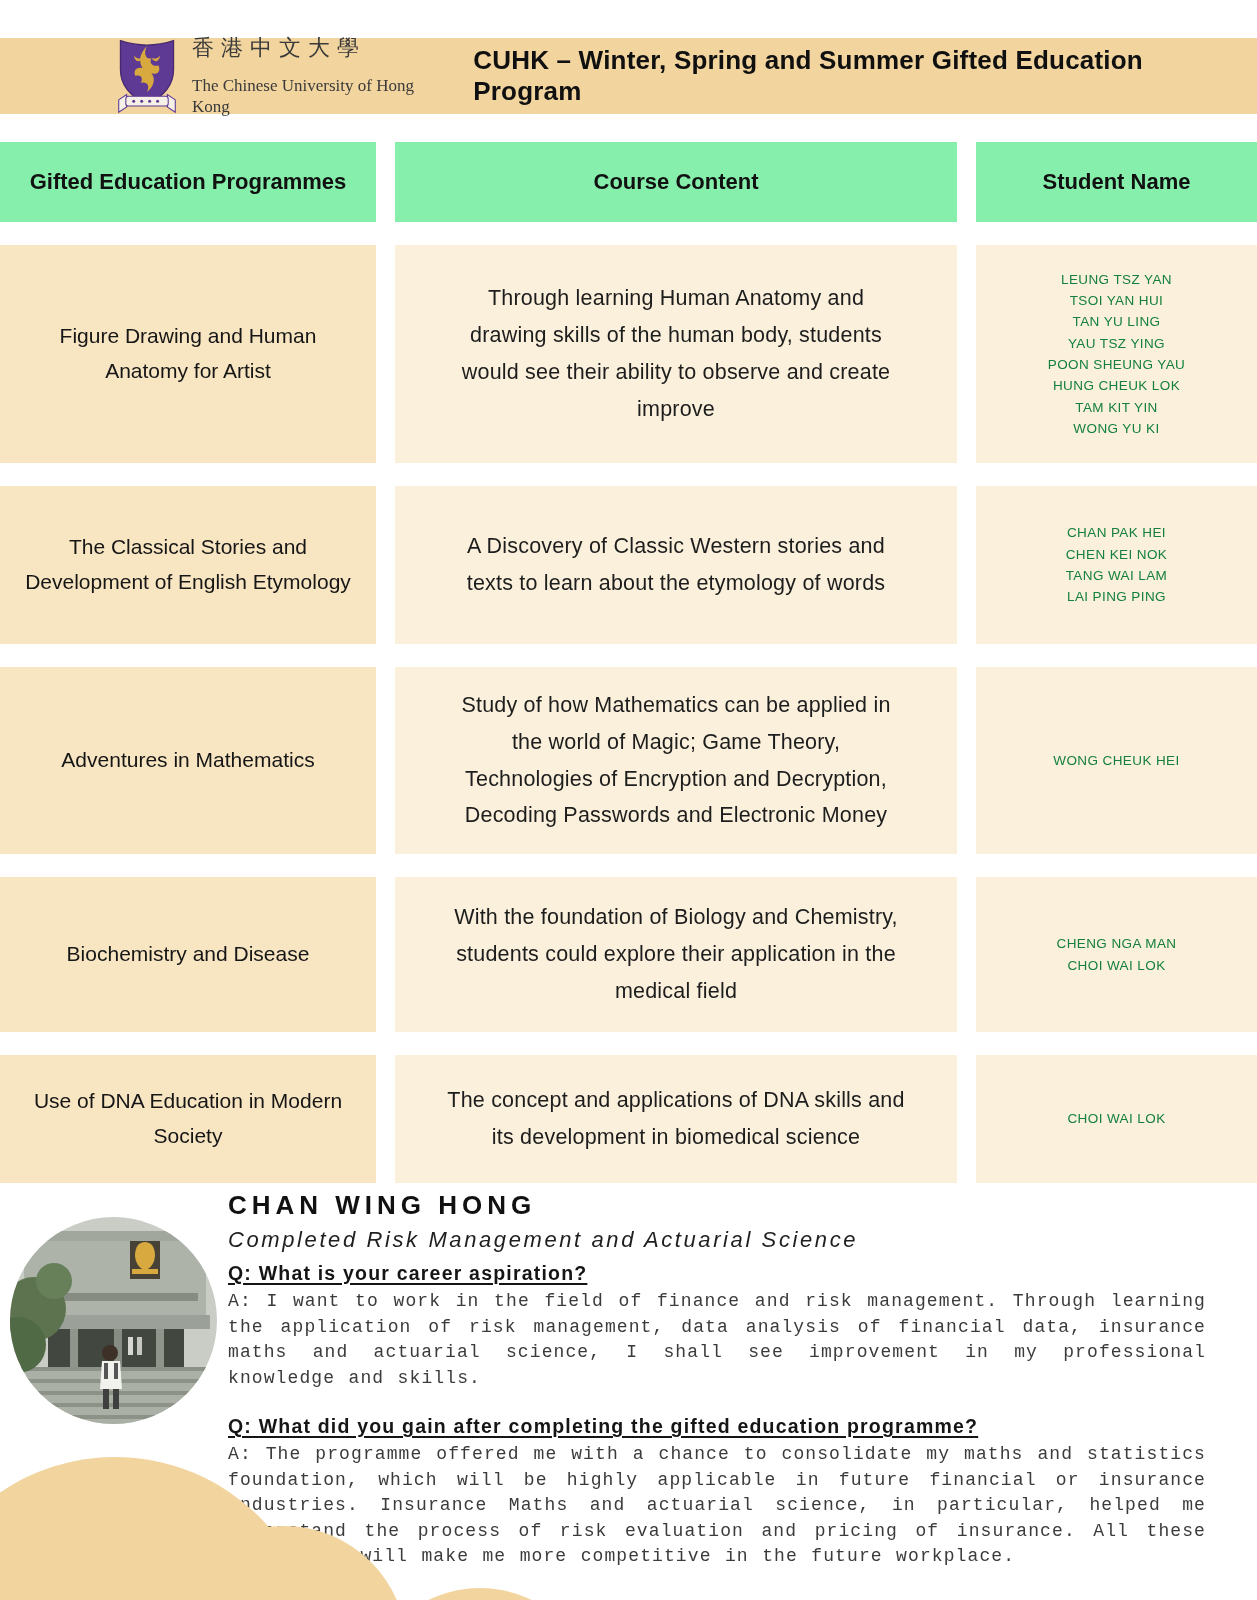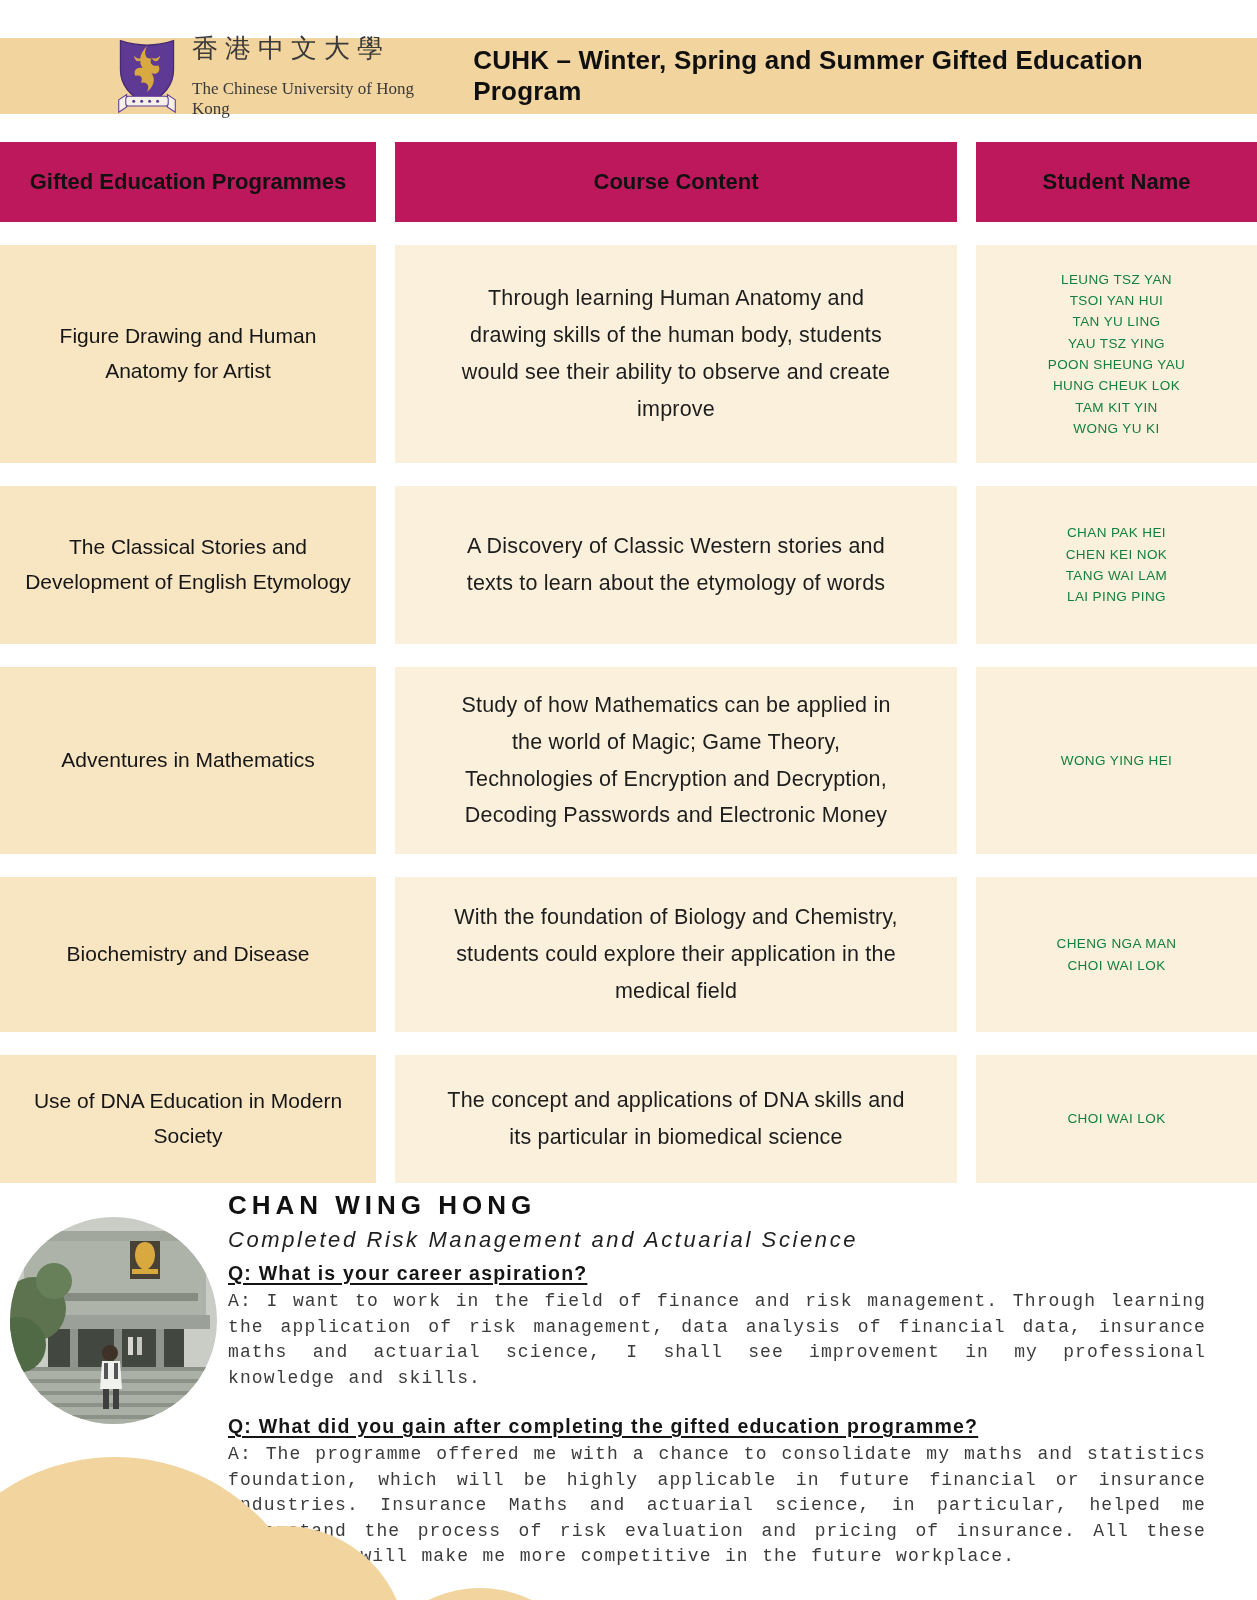--- a/index.html
+++ b/index.html
@@ -8,33 +8,33 @@
     font-family:"Liberation Sans",sans-serif;color:#1a1a1a;
   }
   
   .top-band{
     position:absolute;left:0;top:38px;width:1257px;height:76px;
     background:#F2D49E;display:flex;align-items:center;
   }
   .logo{display:flex;align-items:center;margin-left:116px;}
   .logo svg{display:block;}
   .logo-text{margin-left:14px;color:#3c3c3c;}
-  .logo-cn{font-family:"Liberation Serif",serif;font-size:26px;letter-spacing:7px;line-height:1.2;color:#3a3a3a;}
+  .logo-cn{font-family:"Liberation Serif",serif;font-size:22px;letter-spacing:7px;line-height:1.2;color:#3a3a3a;}
   .logo-en{font-family:"Liberation Serif",serif;font-size:17px;line-height:1.2;margin-top:15px;color:#3a3a3a;}
   .page-title{margin-left:18px;font-size:26px;font-weight:bold;letter-spacing:0.2px;color:#101010;}
   
   .prog-table{
     position:absolute;left:0;top:142px;width:1257px;
     display:grid;
     grid-template-columns:376px 562px 281px;
     grid-template-rows:80px 218px 158px 187px 155px 128px;
     column-gap:19px;row-gap:23px;
   }
   .cell{display:flex;align-items:center;justify-content:center;text-align:center;}
-  .th{background:#be185d;font-weight:bold;font-size:22px;color:#111;}
+  .th{background:#86efac;font-weight:bold;font-size:22px;color:#111;}
   .programme-cell{background:#F8E6C3;font-size:21px;line-height:1.65;color:#161616;padding:0 16px;box-sizing:border-box;}
   .content-cell{background:#FAF0DC;font-size:21.5px;line-height:1.72;letter-spacing:0.2px;color:#1d1d1d;padding:0 52px;box-sizing:border-box;}
   .students-cell{background:#FAF0DC;font-size:13.5px;line-height:1.58;letter-spacing:0.4px;color:#15803d;white-space:pre-line;padding:0 14px;box-sizing:border-box;}
   
   .profile-photo{
     position:absolute;left:10px;top:1217px;width:207px;height:207px;border-radius:50%;overflow:hidden;
   }
   .profile-text{position:absolute;left:228px;top:1190px;width:978px;}
   .profile-name{font-size:26px;font-weight:bold;letter-spacing:5px;color:#111;}
   .profile-subtitle{font-size:22px;font-style:italic;letter-spacing:2.6px;margin-top:6px;color:#1f1f1f;}
@@ -103,29 +103,29 @@
 
     <div class="cell programme-cell">The Classical Stories and Development of English Etymology</div>
     <div class="cell content-cell">A Discovery of Classic Western stories and texts to learn about the etymology of words</div>
     <div class="cell students-cell">CHAN PAK HEI
 CHEN KEI NOK
 TANG WAI LAM
 LAI PING PING</div>
 
     <div class="cell programme-cell">Adventures in Mathematics</div>
     <div class="cell content-cell">Study of how Mathematics can be applied in the world of Magic; Game Theory, Technologies of Encryption and Decryption, Decoding Passwords and Electronic Money</div>
-    <div class="cell students-cell">WONG YING HEI</div>
+    <div class="cell students-cell">WONG CHEUK HEI</div>
 
     <div class="cell programme-cell">Biochemistry and Disease</div>
     <div class="cell content-cell">With the foundation of Biology and Chemistry, students could explore their application in the medical field</div>
     <div class="cell students-cell">CHENG NGA MAN
 CHOI WAI LOK</div>
 
     <div class="cell programme-cell">Use of DNA Education in Modern Society</div>
-    <div class="cell content-cell">The concept and applications of DNA skills and its particular in biomedical science</div>
+    <div class="cell content-cell">The concept and applications of DNA skills and its development in biomedical science</div>
     <div class="cell students-cell">CHOI WAI LOK</div>
   </div>
 
   <div class="profile-photo">
     <svg width="207" height="207" viewBox="0 0 207 207">
       <rect width="207" height="207" fill="#c9cdc6"></rect>
       <rect x="14" y="14" width="182" height="88" fill="#aeb3aa"></rect>
       <rect x="14" y="14" width="182" height="10" fill="#a2a79e"></rect>
       <rect x="26" y="76" width="162" height="8" fill="#868c82"></rect>
       <rect x="10" y="98" width="190" height="14" fill="#9ba198"></rect>

